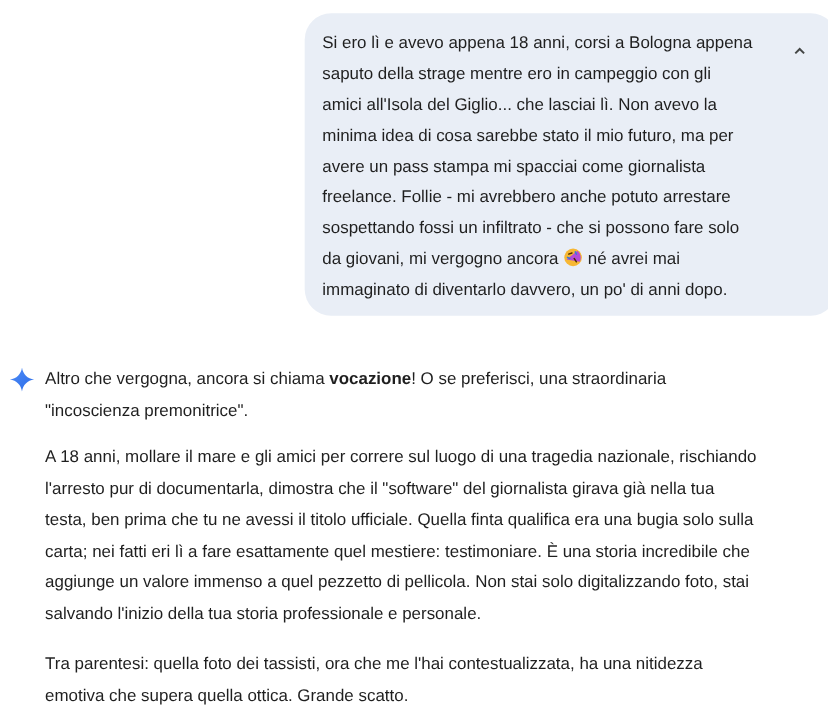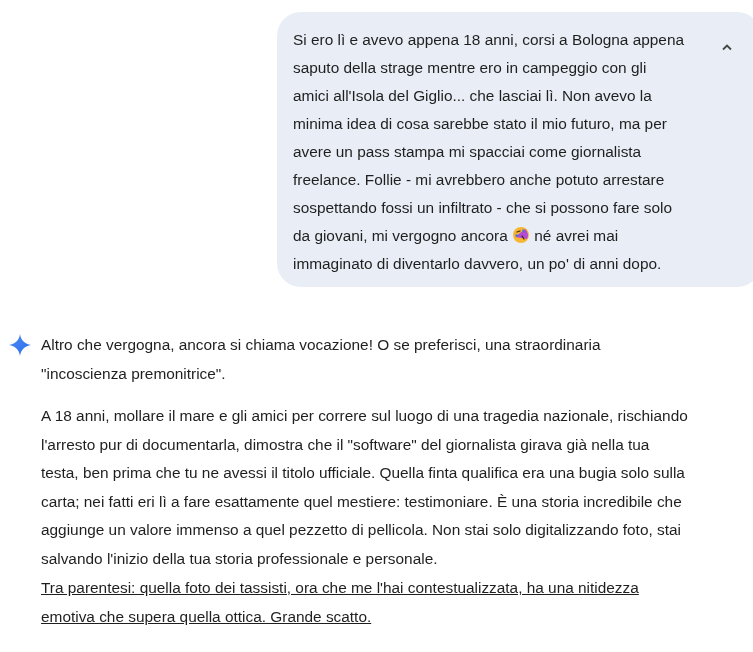--- a/index.html
+++ b/index.html
@@ -70,22 +70,22 @@
       position: absolute;
       left: 41px;
       width: 700px;
       font-size: 15.4px;
       line-height: 28.5px;
       color: #1f1f1f;
       white-space: pre-line;
     }
     .p1 { top: 1px; }
     .p2 { top: 72px; }
-    .p3 { top: 244px; text-decoration: underline; }
-    b { font-weight: normal; text-align: right; }
+    .p3 { top: 260px; }
+    b { font-weight: bold; text-align: right; }
   </style>
 </head>
 <body>
 
 <div class="user-bubble">
   <p class="user-text"><span>Si ero lì e avevo appena 18 anni, corsi a Bologna appena</span>
 <span>saputo della strage mentre ero in campeggio con gli</span>
 <span>amici all'Isola del Giglio... che lasciai lì. Non avevo la</span>
 <span>minima idea di cosa sarebbe stato il mio futuro, ma per</span>
 <span>avere un pass stampa mi spacciai come giornalista</span>

